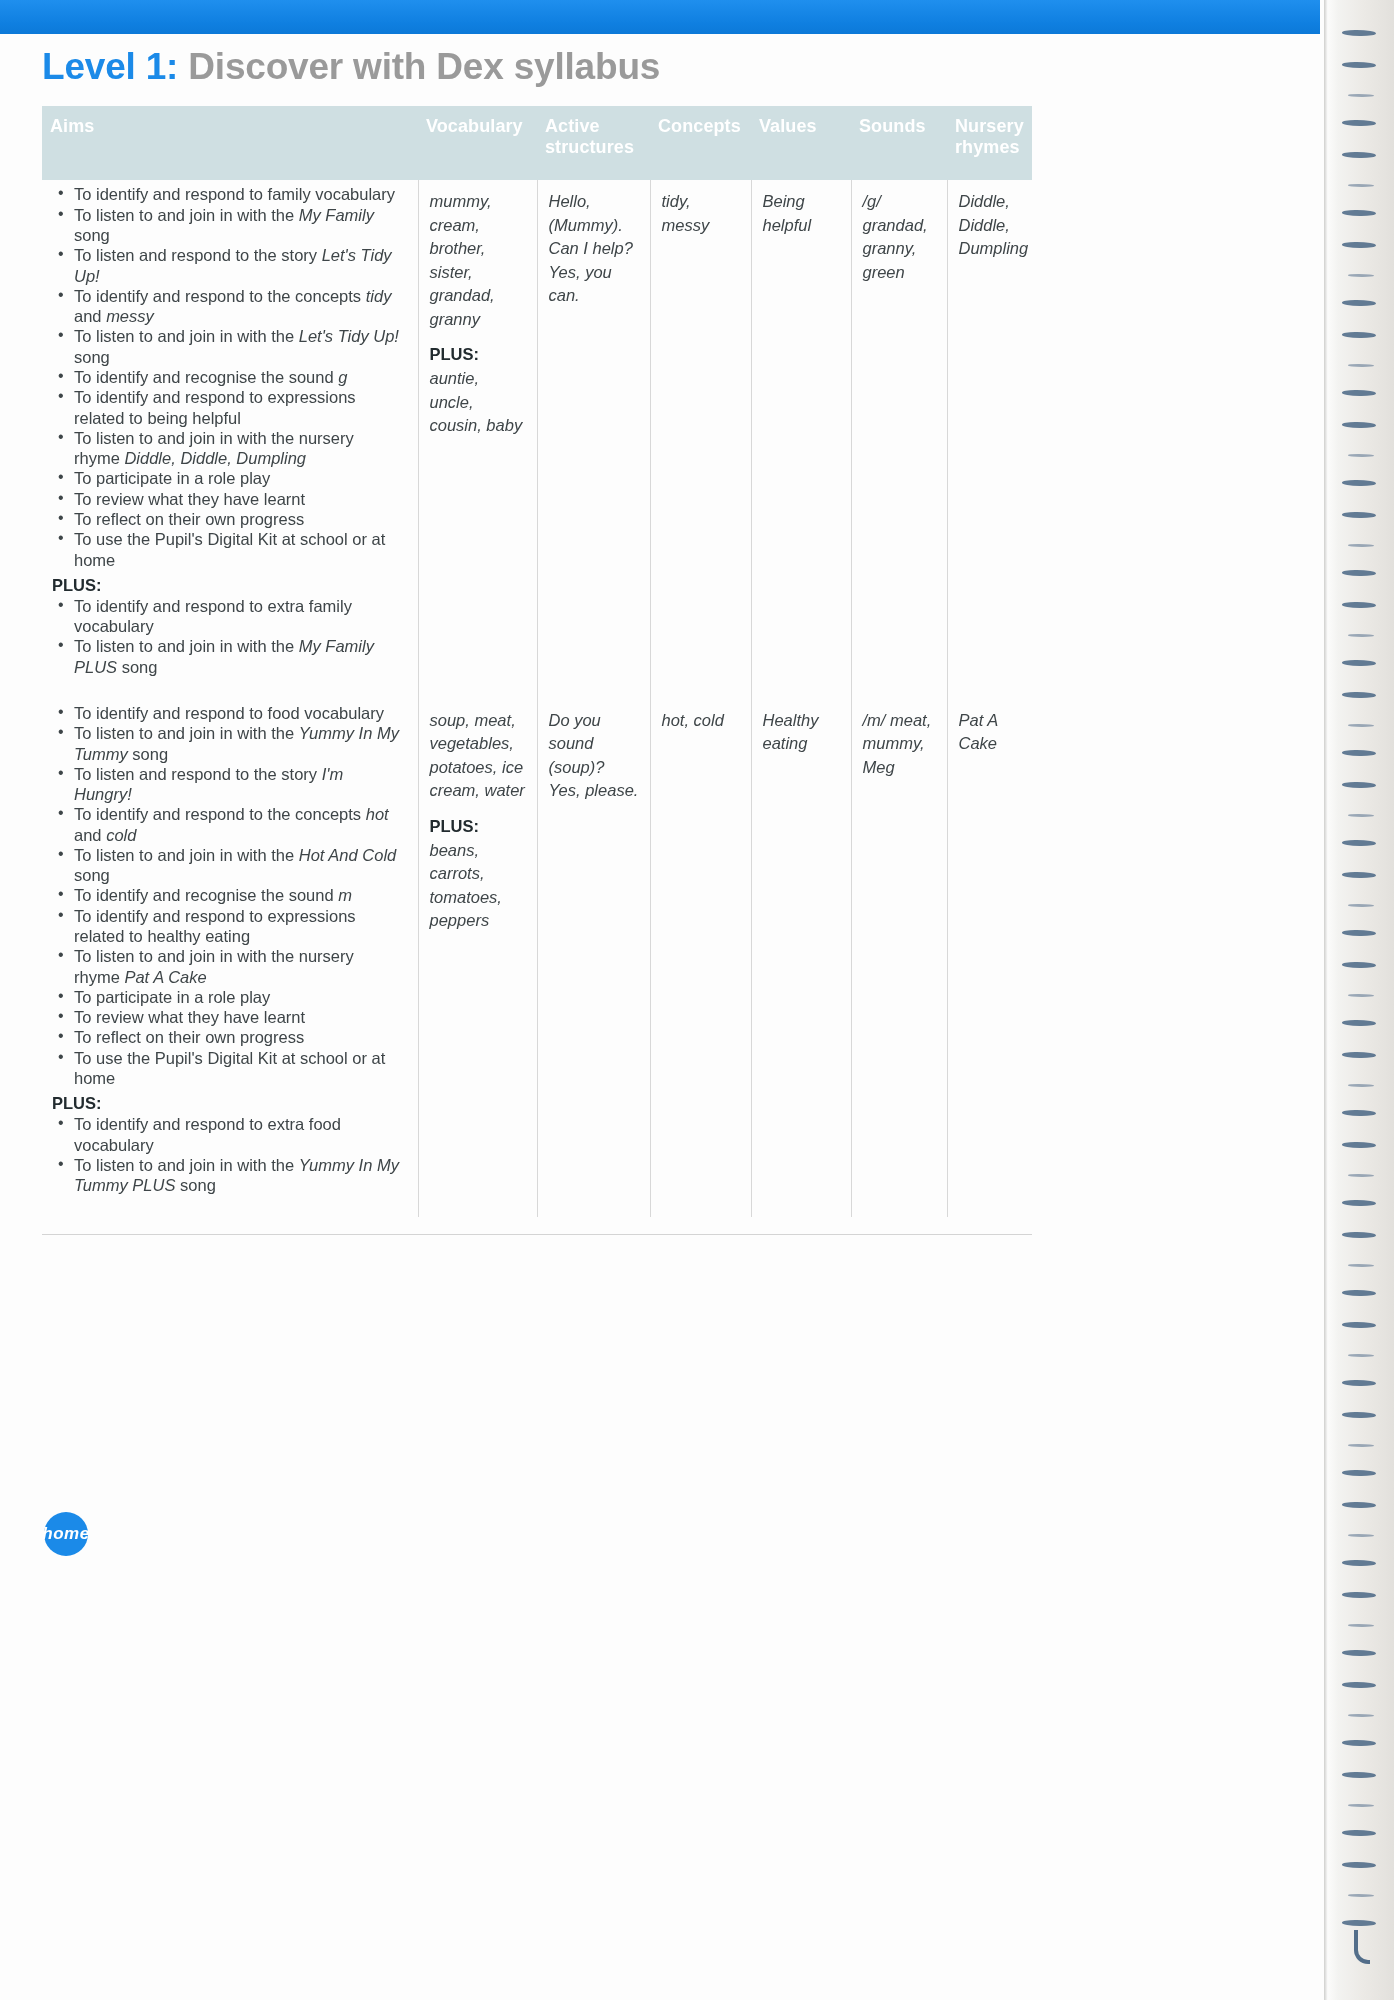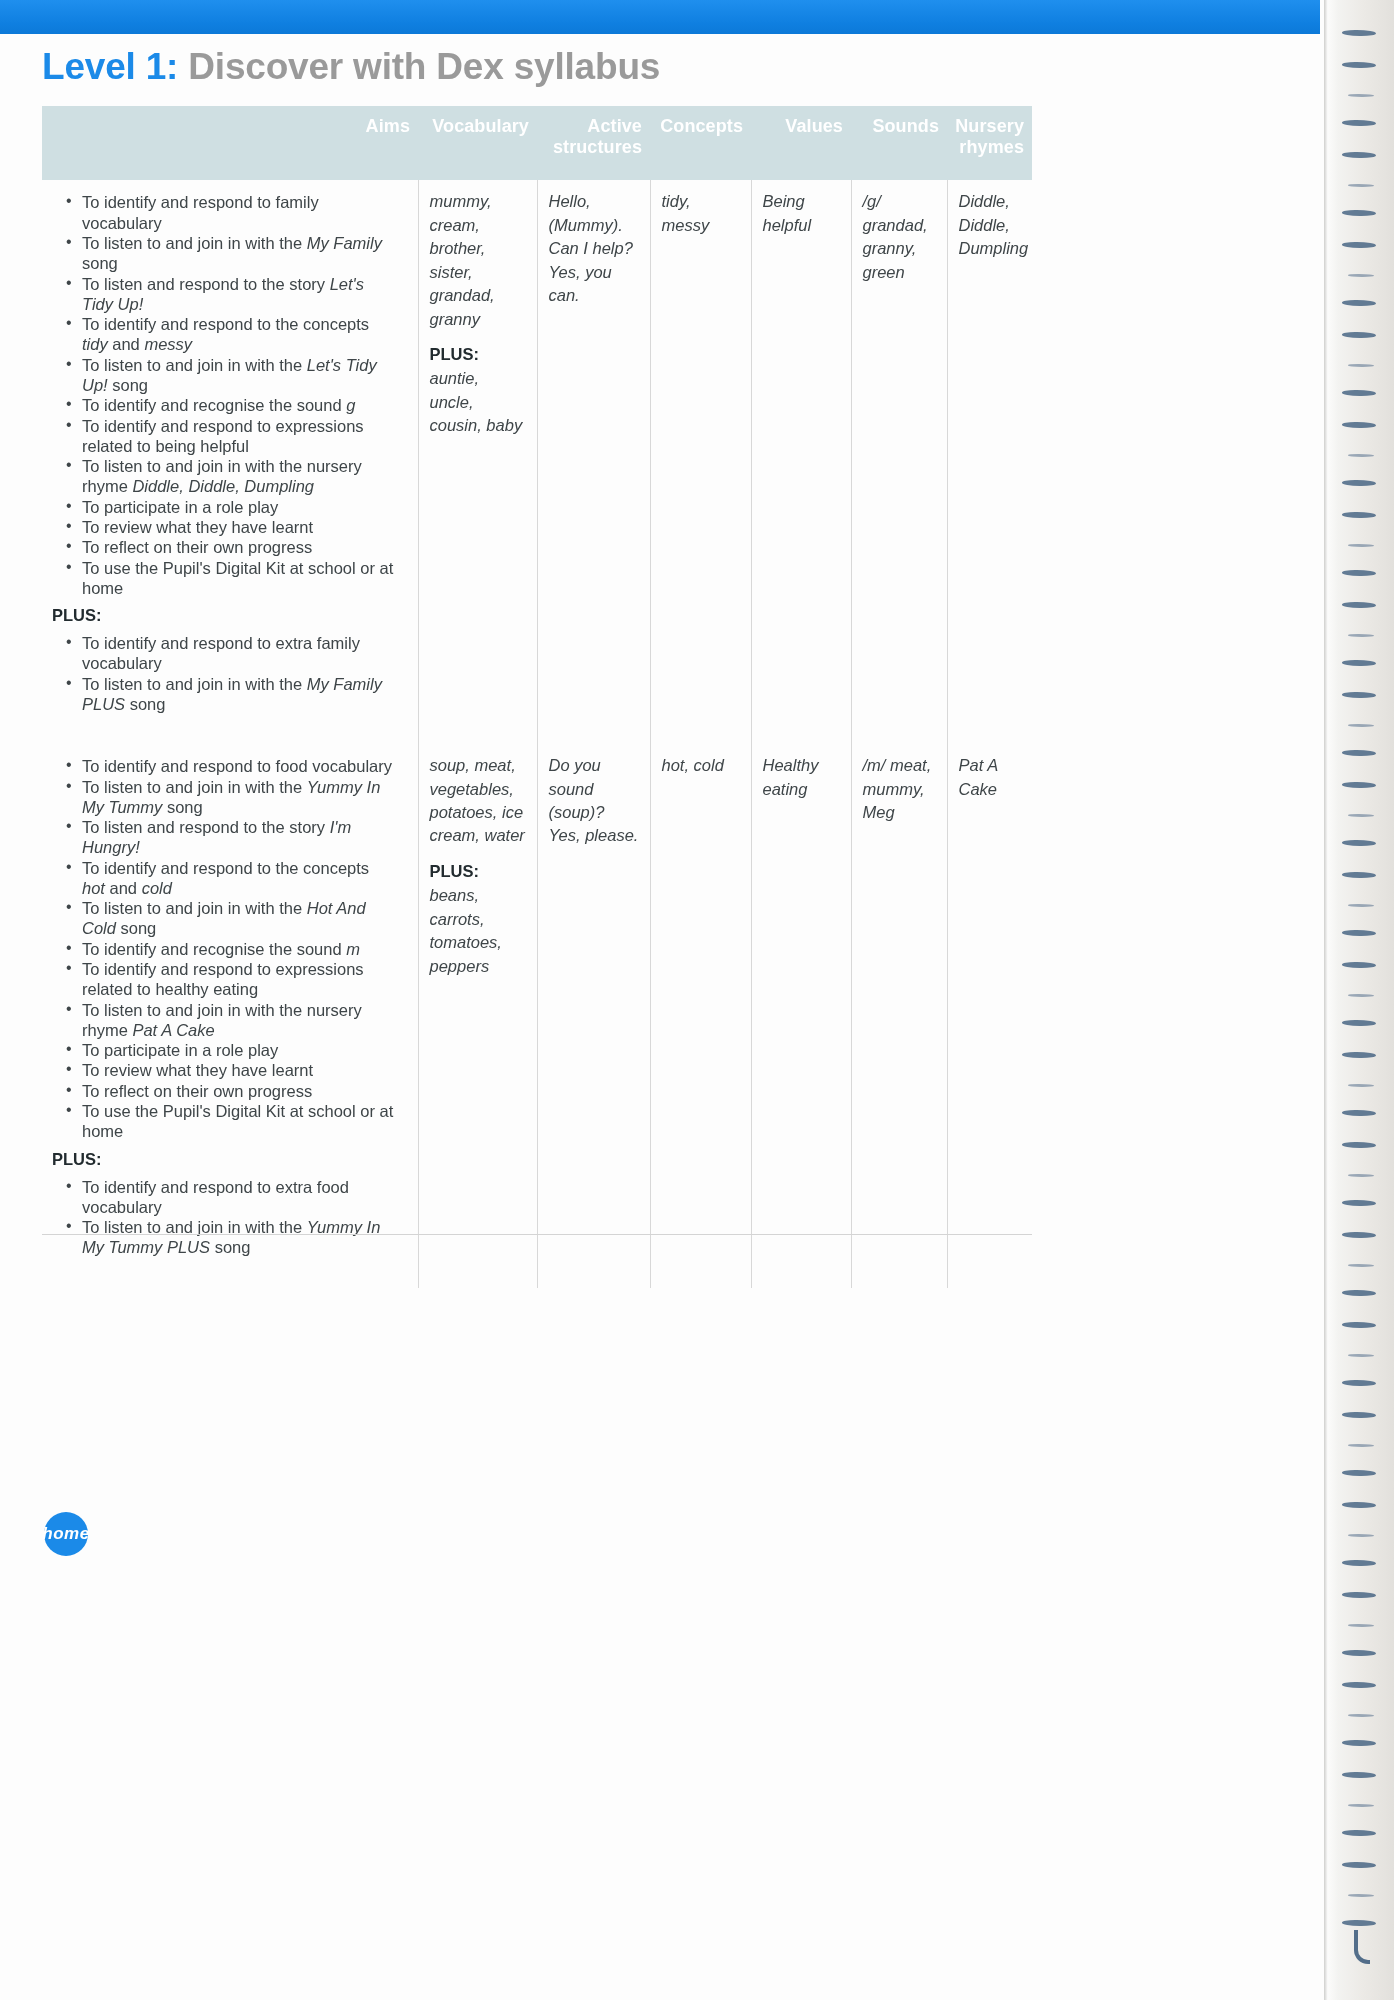--- a/index.html
+++ b/index.html
@@ -105,21 +105,21 @@
     width: 990px;
     border-collapse: collapse;
     table-layout: fixed;
   }
 
   table.syllabus thead th {
     background: #cfdfe2;
     color: #ffffff;
     font-size: 18px;
     font-weight: bold;
-    text-align: right;
+    text-align: left;
     vertical-align: top;
     padding: 10px 8px 22px 8px;
     line-height: 1.18;
     letter-spacing: 0.1px;
   }
   thead th:first-child { padding-left: 10px; }
 
   .col-aims      { width: 376px; }
   .col-vocab     { width: 119px; }
   .col-active    { width: 113px; }
@@ -155,21 +155,21 @@
     font-style: italic;
     line-height: 1.42;
     color: #3e4548;
   }
   td.data-cell.last { border-right: none; }
 
   tr.content-row td { border-bottom: none; }
 
   ul.aims-list {
     list-style: none;
-    margin: 8px;
+    margin: 0;
     padding: 0;
   }
   ul.aims-list li {
     position: relative;
     padding-left: 22px;
     margin-bottom: 0px;
     line-height: 1.23;
     font-size: 16.5px;
     color: #3e4548;
   }

